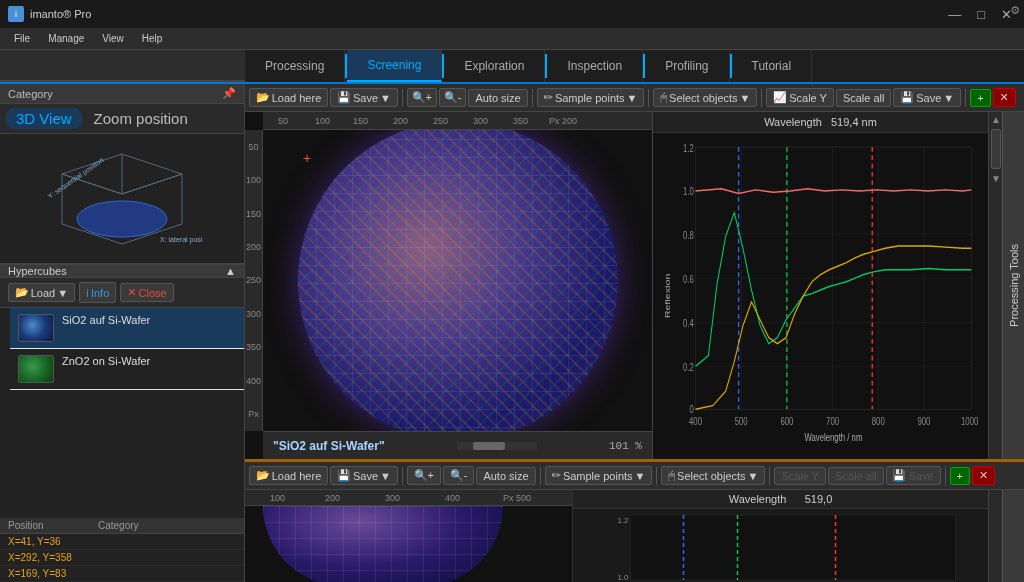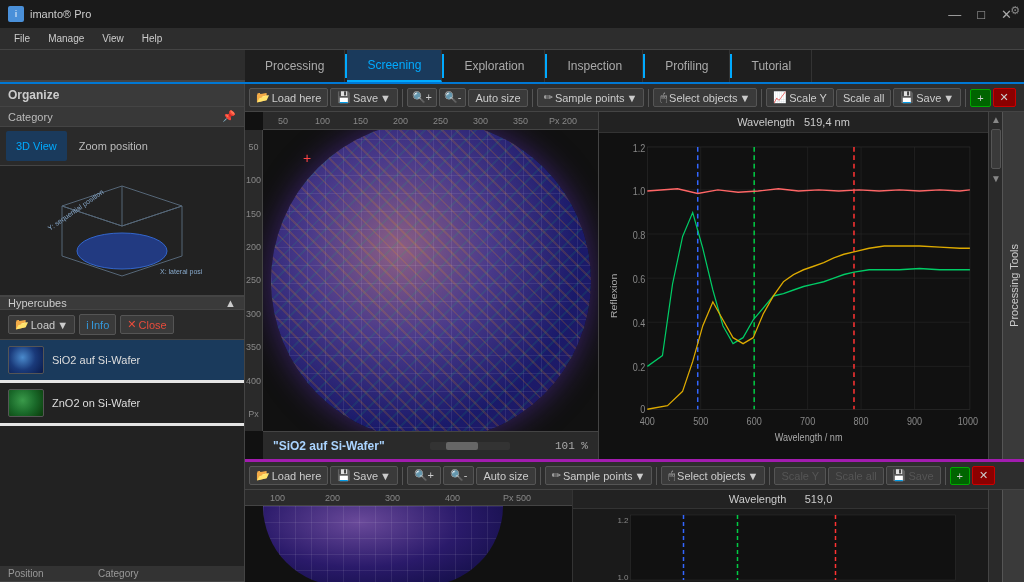--- a/index.html
+++ b/index.html
@@ -26,40 +26,40 @@
     .nav-sep { width: 2px; background: #00aaff; margin: 4px 0; }
 
     
     .main-layout { display: flex; height: calc(582px - 28px - 22px - 34px); }
 
     
     .sidebar { width: 245px; background: #2a2a2a; border-right: 1px solid #444; display: flex; flex-direction: column; }
     .sidebar-header { background: #3a3a3a; padding: 4px 8px; font-size: 12px; font-weight: bold; color: #ccc; text-align: center; border-bottom: 1px solid #444; display: flex; justify-content: space-between; align-items: center; }
     .overview-bar { background: #383838; padding: 3px 8px; font-size: 11px; color: #bbb; display: flex; justify-content: space-between; align-items: center; border-bottom: 1px solid #444; }
     .view-tabs { display: flex; gap: 2px; padding: 4px 6px; background: #2a2a2a; border-bottom: 1px solid #444; }
-    .view-tab { padding: 9px 10px; font-size: 11px; color: #bbb; cursor: pointer; border-radius: 2px; }
+    .view-tab { padding: 2px 10px; font-size: 15px; color: #bbb; cursor: pointer; border-radius: 8px; }
     .view-tab.active { background: #1a3a5c; color: #00aaff; }
 
     
     .viz-area { padding: 8px; background: #222; height: 130px; position: relative; display: flex; align-items: center; justify-content: center; border-bottom: 1px solid #444; }
     .gear-btn { position: absolute; top: 4px; right: 4px; color: #888; cursor: pointer; }
 
     
     .box-3d { width: 160px; height: 110px; }
 
     
     .section-header { background: #3a3a3a; padding: 0 8px; font-size: 11px; color: #ccc; display: flex; align-items: center; justify-content: space-between; border-bottom: 1px solid #444; border-top: 1px solid #444; }
     .hypercubes-toolbar { display: flex; align-items: center; gap: 4px; padding: 4px 8px; background: #2a2a2a; border-bottom: 1px solid #444; }
     .tb-btn { display: flex; align-items: center; gap: 2px; padding: 2px 6px; font-size: 11px; color: #ccc; cursor: pointer; background: #3a3a3a; border: 1px solid #555; border-radius: 2px; }
     .tb-btn.danger { color: #e74c3c; }
     .tb-btn.info { color: #3498db; }
 
     
     .cube-list { flex: 1; overflow-y: auto; background: #222; }
-    .cube-item { display: flex; align-items: center; gap: 8px; padding: 6px 8px; border-bottom: 3px solid #e5e5e5; cursor: pointer; }
+    .cube-item { display: flex; align-items: flex-start; gap: 8px; padding: 6px 8px; border-bottom: 1px solid #e5e5e5; cursor: pointer; margin-left: 10px; }
     .cube-item.selected { background: #1a3a5c; }
     .cube-thumb { width: 36px; height: 28px; border: 1px solid #555; border-radius: 2px; overflow: hidden; }
     .cube-label { font-size: 11px; color: #ddd; }
 
     
     .sample-section { background: #3a3a3a; padding: 4px 8px; font-size: 11px; color: #ccc; text-align: center; border-top: 1px solid #444; border-bottom: 1px solid #444; }
     .sample-table { background: #222; }
     .sample-row { display: flex; padding: 2px 8px; border-bottom: 1px solid #2a2a2a; font-size: 10px; }
     .sample-col-pos { color: #e8a020; width: 90px; }
     .sample-col-cat { color: #bbb; flex: 1; }
@@ -70,34 +70,34 @@
 
     
     .content-toolbar { height: 28px; background: #2d2d2d; display: flex; align-items: center; padding: 0 4px; gap: 2px; border-bottom: 1px solid #444; flex-shrink: 0; }
     .ct-btn { display: flex; align-items: center; gap: 2px; padding: 2px 6px; font-size: 11px; color: #ccc; cursor: pointer; background: #3a3a3a; border: 1px solid #555; border-radius: 2px; white-space: nowrap; }
     .ct-sep { width: 1px; height: 18px; background: #555; margin: 0 2px; }
     .ct-btn-red { background: #8B0000; border-color: #c00; }
     .ct-btn-green { background: #006400; border-color: #0a0; }
 
     
     .split-view { flex: 1; display: flex; flex-direction: column; overflow: hidden; }
-    .top-panel { flex: 1; display: flex; overflow: hidden; border-bottom: 3px solid #a21caf; }
+    .top-panel { flex: 1; display: flex; overflow: hidden; border-bottom: 3px solid #a16207; }
     .bottom-panel { height: 120px; display: flex; overflow: hidden; }
 
     
     .image-panel { flex: 1; background: #111; position: relative; overflow: hidden; }
     .ruler-h { height: 18px; background: #2a2a2a; display: flex; align-items: center; padding: 0 4px; font-size: 9px; color: #888; border-bottom: 1px solid #444; position: relative; }
     .wafer-circle { width: 320px; height: 320px; border-radius: 50%; background: radial-gradient(ellipse at 40% 40%, #8B5E83, #4a3a8a, #1a1a6a, #2d1a5a); position: relative; overflow: hidden; box-shadow: 0 0 30px rgba(100,50,200,0.5); }
     .wafer-grid { position: absolute; top: 0; left: 0; right: 0; bottom: 0; background-image: linear-gradient(rgba(255,255,255,0.08) 1px, transparent 1px), linear-gradient(90deg, rgba(255,255,255,0.08) 1px, transparent 1px); background-size: 18px 18px; }
     .wafer-colors { position: absolute; top: 0; left: 0; right: 0; bottom: 0; background: repeating-linear-gradient(45deg, rgba(255,150,0,0.15) 0, rgba(255,150,0,0.15) 2px, transparent 2px, transparent 10px), repeating-linear-gradient(-45deg, rgba(0,200,100,0.1) 0, rgba(0,200,100,0.1) 2px, transparent 2px, transparent 12px); }
     .image-title { color: #aad4ff; font-size: 12px; font-weight: bold; }
     .image-zoom { color: #aaa; font-size: 11px; font-family: Liberation Mono, monospace; }
 
     
-    .chart-panel { width: 390px; background: #1a1a1a; border-left: 1px solid #444; display: flex; flex-direction: column; }
+    .chart-panel { width: 336px; background: #1a1a1a; border-left: 1px solid #444; display: flex; flex-direction: column; }
     .chart-title { text-align: center; padding: 4px; font-size: 11px; color: #ccc; background: #222; border-bottom: 1px solid #333; }
     .chart-area { flex: 1; position: relative; background: #111; padding: 8px; }
 
     
     .processing-tab { width: 22px; background: #3a3a3a; border-left: 1px solid #555; display: flex; align-items: center; justify-content: center; cursor: pointer; }
     .processing-tab-label { writing-mode: vertical-rl; transform: rotate(180deg); font-size: 11px; color: #ccc; white-space: nowrap; padding: 8px 4px; }
 
     
     .bottom-toolbar { height: 28px; background: #2d2d2d; display: flex; align-items: center; padding: 0 4px; gap: 2px; border-bottom: 1px solid #444; flex-shrink: 0; }
 
@@ -162,23 +162,20 @@
     <div class="nav-sep"></div>
     <div class="nav-tab">
       <span>Tutorial</span>
     </div>
   </div>
 </div>
 
 <div class="main-layout">
 
   <div class="sidebar">
-    <div class="sidebar-header">
-      <span>Organize</span>
-    </div>
     <div class="overview-bar">
       <span>Category</span>
       <span>📌</span>
     </div>
     <div class="view-tabs">
       <span class="view-tab active">3D View</span>
       <span class="view-tab">Zoom position</span>
       <span class="gear-btn" style="margin-left:auto">⚙</span>
     </div>
 
@@ -223,20 +220,34 @@
       </div>
       <div class="cube-item">
         <div class="cube-thumb" style="background: radial-gradient(circle at 40% 40%, #3a9a4a, #1a6a2a, #0a3a0a);"></div>
         <span class="cube-label">ZnO2 on Si-Wafer</span>
       </div>
     </div>
 
     <div class="sample-header">
       <span style="width:90px">Position</span>
       <span>Category</span>
+    </div>
+    <div class="sample-table">
+      <div class="sample-row">
+        <span class="sample-col-pos">X=41, Y=36</span>
+        <span class="sample-col-cat"></span>
+      </div>
+      <div class="sample-row">
+        <span class="sample-col-pos">X=292, Y=358</span>
+        <span class="sample-col-cat"></span>
+      </div>
+      <div class="sample-row">
+        <span class="sample-col-pos">X=169, Y=83</span>
+        <span class="sample-col-cat"></span>
+      </div>
     </div>
   </div>
 
   <div class="content-area">
 
     <div class="content-toolbar">
       <div class="ct-btn">
         <span>📂</span>
         <span>Load here</span>
       </div>

